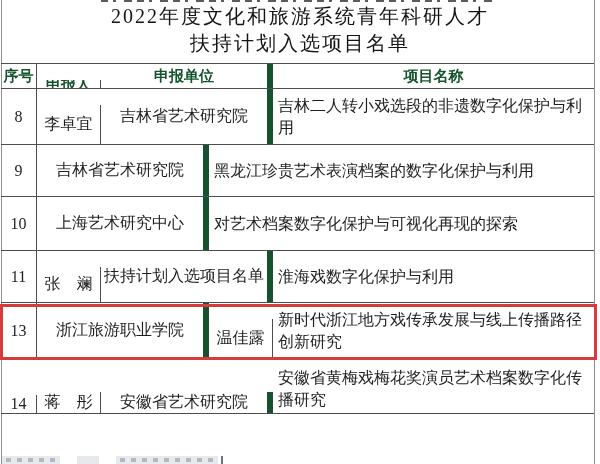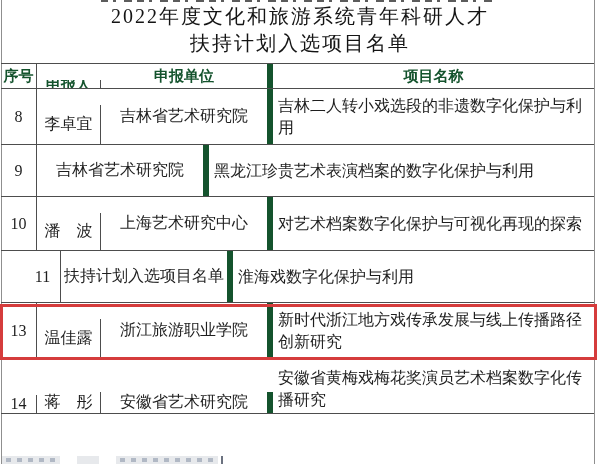--- a/index.html
+++ b/index.html
@@ -33,21 +33,21 @@
   .tbl{
     position:absolute;left:1px;top:63px;width:593px;
     border-top:1px solid #4d4d4d;
     z-index:2;
   }
   .t-row{display:flex;border-bottom:1px solid #4d4d4d;box-sizing:border-box;}
   .t-row:nth-child(1){height:25px;}
   .t-row:nth-child(2){height:56px;}
   .t-row:nth-child(3){height:52px;}
   .t-row:nth-child(4){height:54px;}
-  .t-row:nth-child(5){height:52px;padding-left:24px;}
+  .t-row:nth-child(5){height:52px;}
   .t-row:nth-child(6){height:56px;}
   .t-row:nth-child(7){height:55px;align-items:flex-end;}
   .t-row:nth-child(8){height:56px;}
   .cell{
     box-sizing:border-box;
     display:flex;align-items:center;justify-content:center;
     font-size:16px;color:#1e1e1e;
     overflow:hidden;
   }
   .c1{width:36px;border-right:1px solid #4d4d4d;}
@@ -109,36 +109,36 @@
     </div>
 
     <div class="t-row">
       <div class="cell c1">9</div>
       <div class="cell c3">吉林省艺术研究院</div>
       <div class="cell c4">黑龙江珍贵艺术表演档案的数字化保护与利用</div>
     </div>
 
     <div class="t-row">
       <div class="cell c1">10</div>
-      <div class="cell c2">潘　波</div>
       <div class="cell c3">上海艺术研究中心</div>
       <div class="cell c4">对艺术档案数字化保护与可视化再现的探索</div>
     </div>
 
     <div class="t-row">
       <div class="cell c1">11</div>
+      <div class="cell c2">张　斓</div>
       <div class="cell c3">扶持计划入选项目名单</div>
       <div class="cell c4">淮海戏数字化保护与利用</div>
     </div>
 
 
     <div class="t-row">
       <div class="cell c1">13</div>
+      <div class="cell c3">浙江旅游职业学院</div>
       <div class="cell c2">温佳露</div>
-      <div class="cell c3">浙江旅游职业学院</div>
       <div class="cell c4">新时代浙江地方戏传承发展与线上传播路径创新研究</div>
     </div>
 
     <div class="t-row">
       <div class="cell c1">14</div>
       <div class="cell c2">蒋　彤</div>
       <div class="cell c3">安徽省艺术研究院</div>
       <div class="cell c4">安徽省黄梅戏梅花奖演员艺术档案数字化传播研究</div>
     </div>
 

